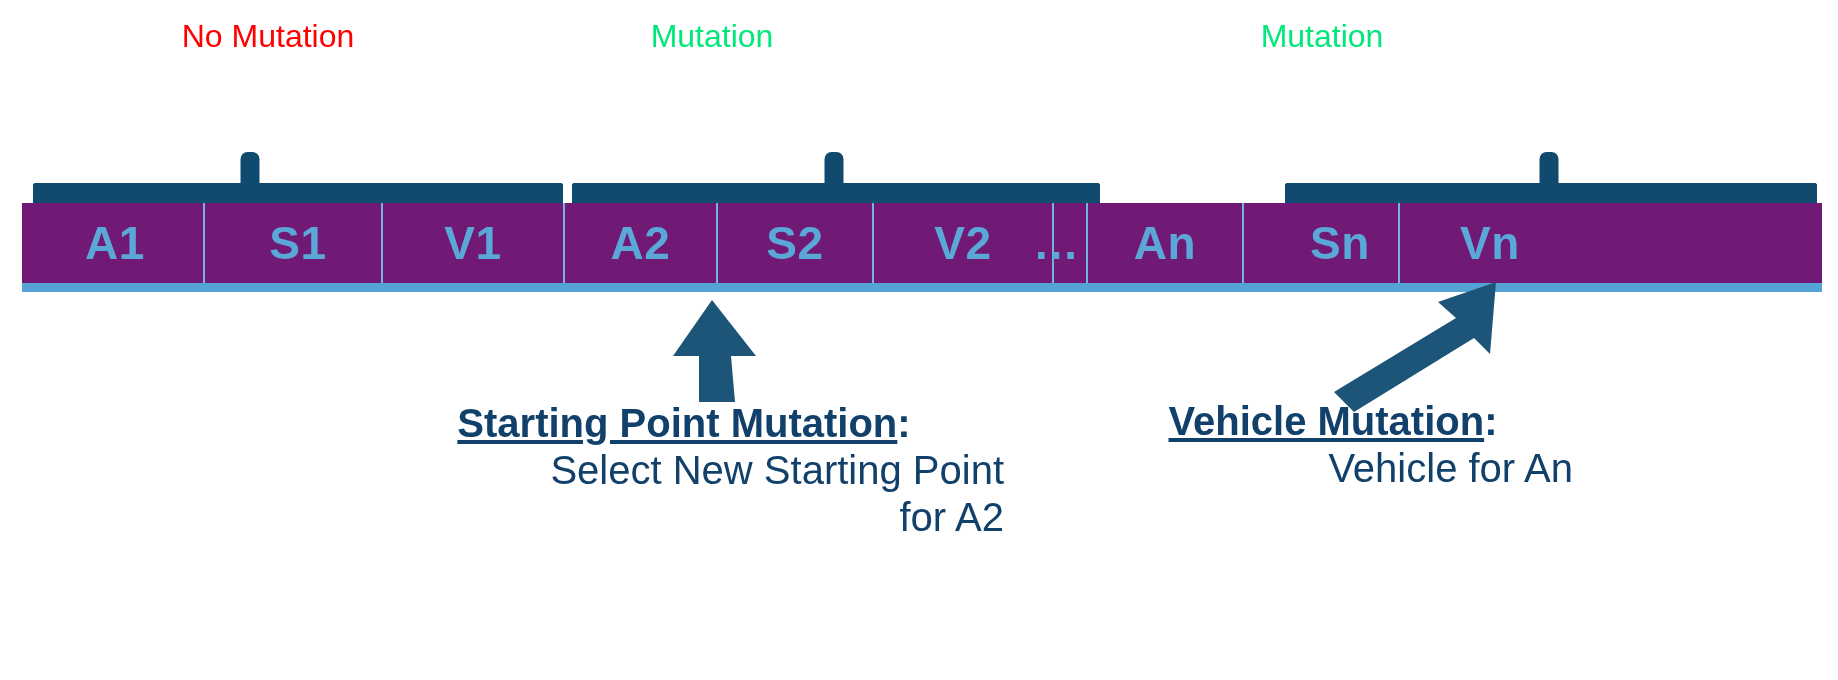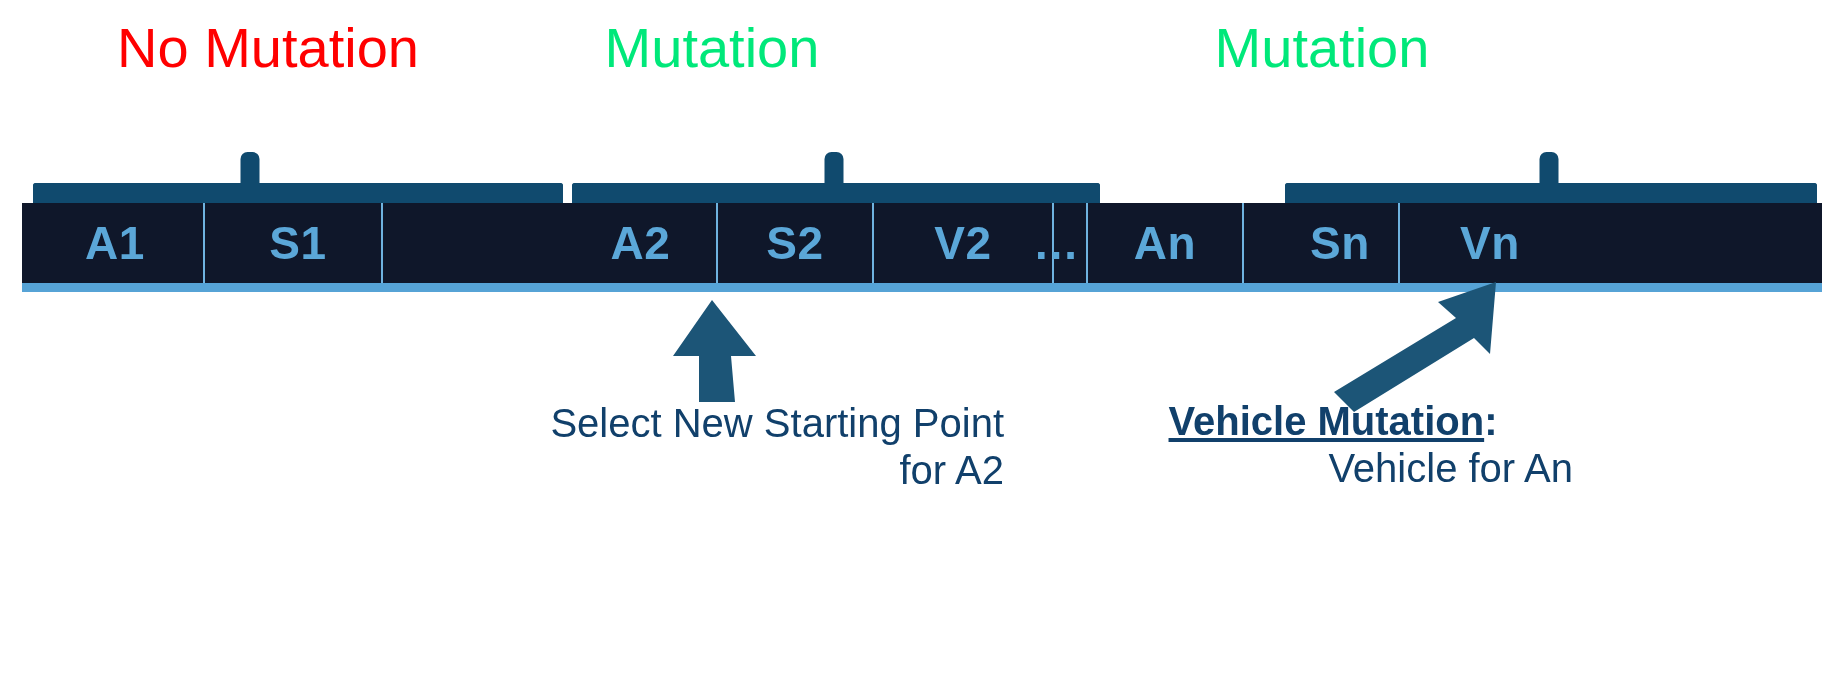--- a/index.html
+++ b/index.html
@@ -2,39 +2,39 @@
 <html><head>
 <meta charset="utf-8">
 <style>
   html,body{margin:0;padding:0;background:#ffffff;}
   body{width:1838px;height:680px;position:relative;overflow:hidden;
        font-family:"Liberation Sans",sans-serif;}
 
   .stage{position:absolute;left:0;top:0;width:1838px;height:680px;}
 
   
-  .grp-label{position:absolute;font-size:56px;font-weight:400;line-height:1;
+  .grp-label{position:absolute;font-size:32px;font-weight:400;line-height:1;
              text-align:center;white-space:nowrap;transform:translateX(-50%);}
 
   
   .bracket{position:absolute;top:183px;height:52px;}
   .bracket .topbar{position:absolute;left:0;top:0;width:100%;height:21px;
                    background:#104a6e;border-radius:3px;}
   .bracket .leg{position:absolute;top:0;width:21px;height:52px;
                 background:#104a6e;border-radius:3px;}
   .bracket .leg.l{left:0;}
   .bracket .leg.r{right:0;}
   .bracket .fill{position:absolute;left:21px;right:21px;top:21px;bottom:0;
                  background:#e1eaf3;}
   .stem{position:absolute;width:19px;height:40px;background:#104a6e;
         border-radius:7px 7px 0 0;transform:translateX(-50%);top:152px;}
 
   
   .chrom{position:absolute;left:22px;top:203px;width:1800px;height:89px;
-         background:#0f172a;}
+         background:#701a75;}
   .chrom .under{position:absolute;left:0;right:0;bottom:0;height:9px;
                 background:#56a3d6;}
   .cell{position:absolute;top:0;height:80px;display:flex;align-items:center;
         justify-content:center;color:#5ba7d8;font-size:46px;font-weight:700;
         letter-spacing:0.5px;box-sizing:border-box;
         border-right:2px solid #6fb3df;}
   .cell.last{border-right:none;}
   .cell.ellipsis{font-size:46px;letter-spacing:4px;}
 
   
@@ -76,39 +76,41 @@
     <div class="fill"></div>
     <div class="topbar"></div>
     <div class="leg l"></div>
     <div class="leg r"></div>
   </div>
   <div class="stem" style="left:1549px;"></div>
 
   <div class="chrom">
     <div class="cell" style="left:5px;width:178px;">A1</div>
     <div class="cell" style="left:183px;width:178px;padding-left:10px;">S1</div>
+    <div class="cell" style="left:361px;width:182px;">V1</div>
     <div class="cell" style="left:543px;width:153px;">A2</div>
     <div class="cell" style="left:696px;width:156px;">S2</div>
     <div class="cell" style="left:852px;width:180px;">V2</div>
     <div class="cell ellipsis" style="left:1008px;width:58px;">…</div>
     <div class="cell" style="left:1066px;width:156px;">An</div>
     <div class="cell" style="left:1222px;width:156px;padding-left:38px;">Sn</div>
     <div class="cell last" style="left:1378px;width:180px;">Vn</div>
     <div class="under"></div>
   </div>
 
   <svg class="arrow" style="left:655px;top:296px;" width="110" height="110" viewBox="0 0 110 110">
     <path d="M57 4 L101 60 L76 60 L80 106 L44 106 L44 60 L18 60 Z" fill="#1c5577"></path>
   </svg>
 
   <svg class="arrow" style="left:1320px;top:280px;" width="180" height="135" viewBox="0 0 180 135">
     <path d="M176 2 L118 22 L136 38 L14 112 L34 132 L154 58 L170 74 Z" fill="#1c5577"></path>
   </svg>
 
   <div class="anno" style="left:684px;top:400px;width:640px;">
+    <div class="hd"><u>Starting Point Mutation</u><span class="colon">:</span></div>
     <div class="bd">Select New Starting Point</div>
     <div class="bd">for A2</div>
   </div>
 
   <div class="anno" style="left:1333px;top:398px;width:480px;">
     <div class="hd"><u>Vehicle Mutation</u><span class="colon">:</span></div>
     <div class="bd">Vehicle for An</div>
   </div>
 
 </div>

